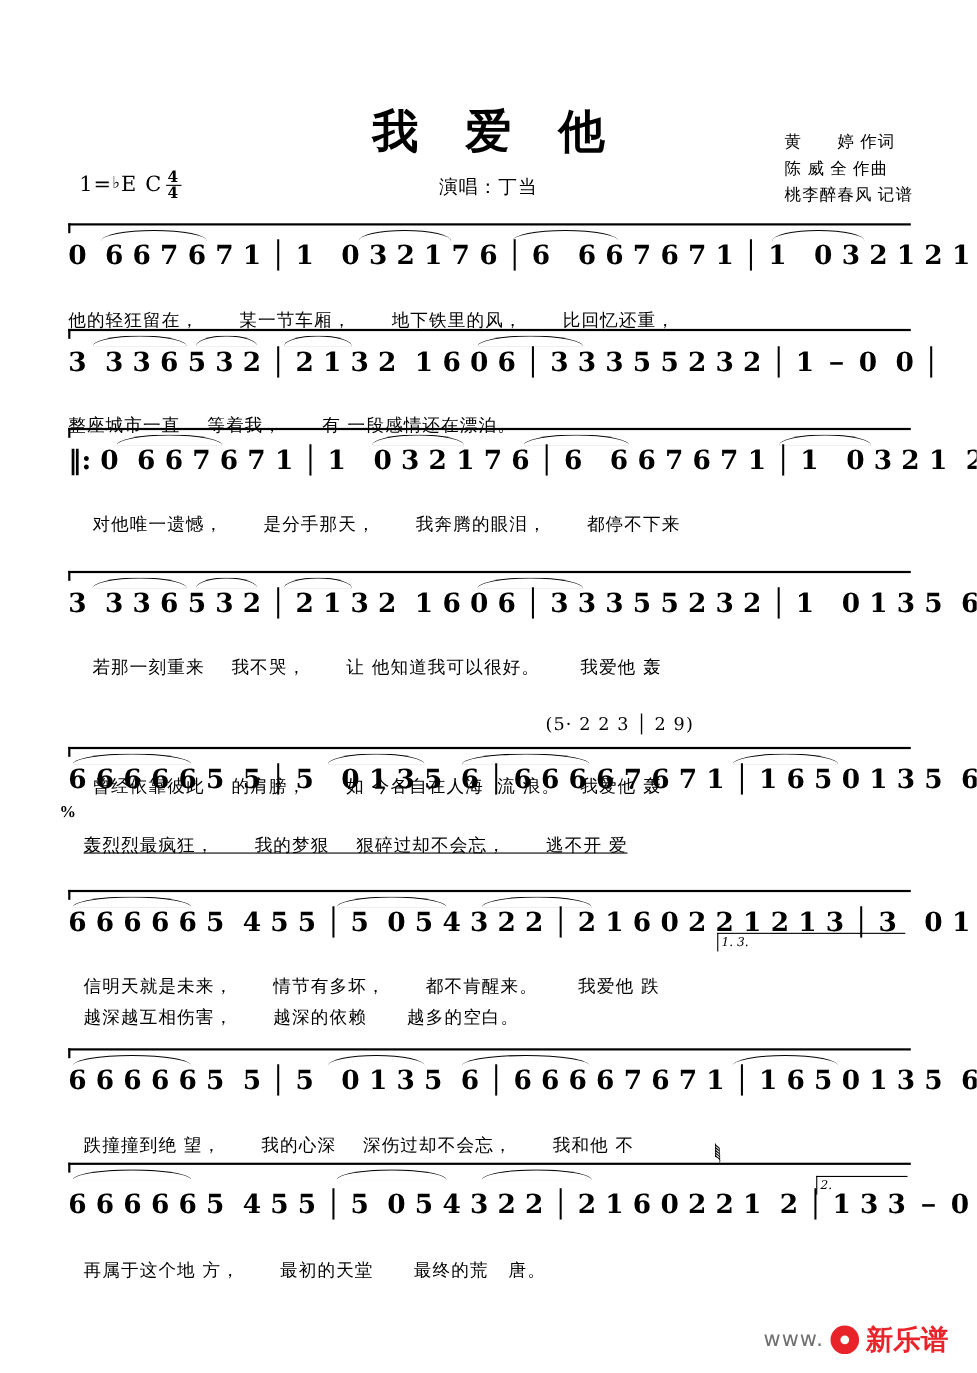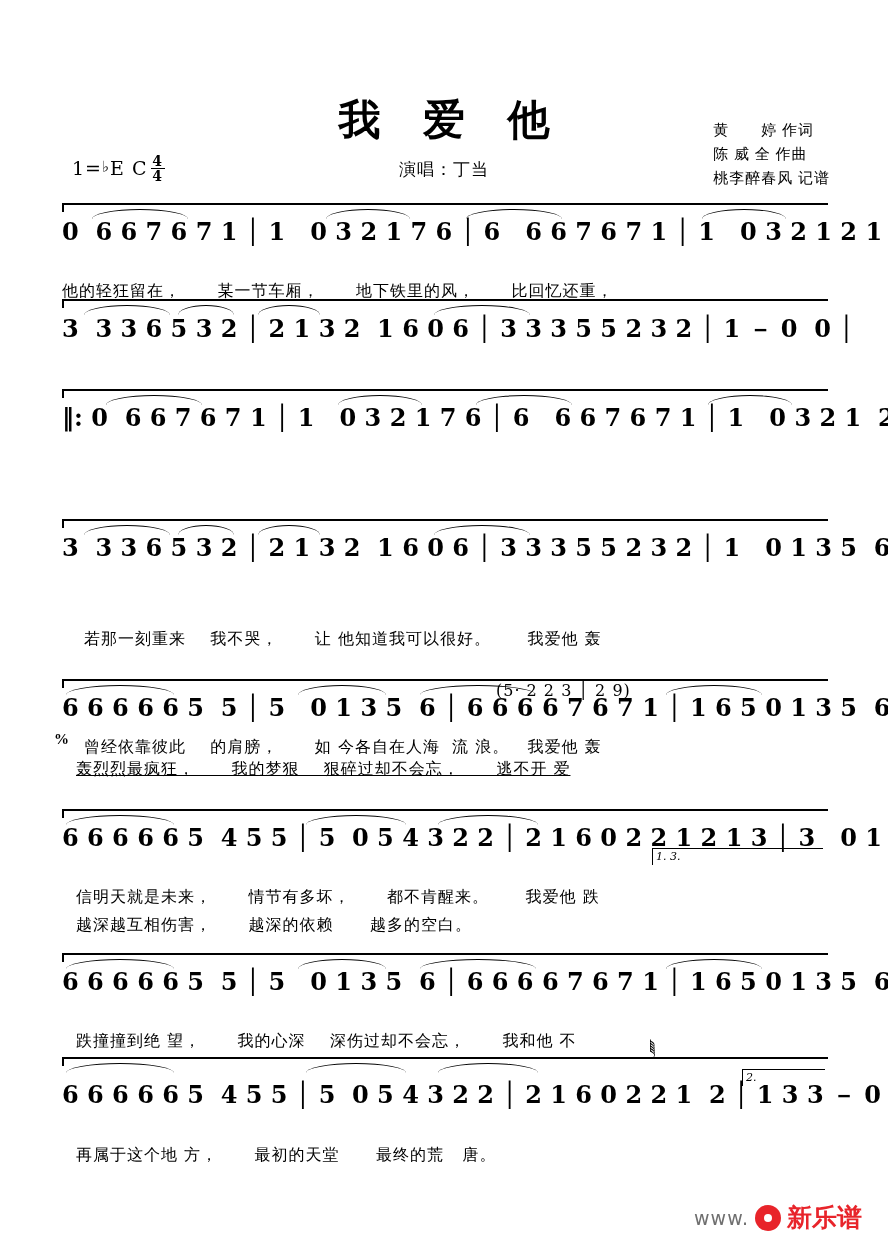--- a/index.html
+++ b/index.html
@@ -207,41 +207,43 @@
   </div>
 
   <div class="sys" style="top:299px">
     <div class="rule" style="top:0"></div>
     <div class="tickL" style="left:0; top:0"></div>
     <div class="slur" style="left:22px; top:6px; width:86px;"></div>
     <div class="slur" style="left:116px; top:6px; width:56px;"></div>
     <div class="slur" style="left:196px; top:6px; width:62px;"></div>
     <div class="slur" style="left:372px; top:6px; width:96px;"></div>
     <div class="notes" style="top:14px">3  3 3 6 5 3 2 │ 2 1 3 2  1 6 0 6 │ 3 3 3 5 5 2 3 2 │ 1 － 0  0 │</div>
+    <div class="lyr" style="top:44px">整座城市一直    等着我，      有 一段感情还在漂泊。</div>
   </div>
 
   <div class="sys" style="top:389px">
     <div class="rule" style="top:0"></div>
     <div class="tickL" style="left:0; top:0"></div>
     <div class="slur" style="left:44px; top:6px; width:96px;"></div>
     <div class="slur" style="left:276px; top:6px; width:84px;"></div>
     <div class="slur" style="left:414px; top:6px; width:96px;"></div>
     <div class="slur" style="left:646px; top:6px; width:84px;"></div>
     <div class="notes" style="top:14px">‖: 0  6 6 7 6 7 1 │ 1   0 3 2 1 7 6 │ 6   6 6 7 6 7 1 │ 1   0 3 2 1  2 1 3</div>
+    <div class="lyr" style="top:44px; padding-left:22px;">对他唯一遗憾，      是分手那天，      我奔腾的眼泪，      都停不下来</div>
   </div>
 
   <div class="sys" style="top:519px">
     <div class="rule" style="top:0"></div>
     <div class="tickL" style="left:0; top:0"></div>
     <div class="slur" style="left:22px; top:6px; width:86px;"></div>
     <div class="slur" style="left:116px; top:6px; width:56px;"></div>
     <div class="slur" style="left:196px; top:6px; width:62px;"></div>
     <div class="slur" style="left:372px; top:6px; width:96px;"></div>
     <div class="notes" style="top:14px">3  3 3 6 5 3 2 │ 2 1 3 2  1 6 0 6 │ 3 3 3 5 5 2 3 2 │ 1   0 1 3 5  6</div>
-    <div class="lyr" style="top:44px; padding-left:22px;margin-top:32px;">若那一刻重来    我不哭，      让 他知道我可以很好。      我爱他 轰</div>
+    <div class="lyr" style="top:44px; padding-left:22px;">若那一刻重来    我不哭，      让 他知道我可以很好。      我爱他 轰</div>
     <div class="lyr" style="top:70px; padding-left:434px; font-family:'DejaVu Serif',serif;">(5· 2 2 3 │ 2 9)</div>
     <div class="lyr" style="top:100px; padding-left:22px;">曾经依靠彼此    的肩膀，      如 今各自在人海  流 浪。   我爱他 轰</div>
   </div>
 
   <div class="sys" style="top:679px">
     <div class="rule" style="top:0"></div>
     <div class="tickL" style="left:0; top:0"></div>
     <div class="slur" style="left:4px; top:6px; width:108px;"></div>
     <div class="slur" style="left:236px; top:6px; width:88px;"></div>
     <div class="slur" style="left:358px; top:6px; width:116px;"></div>

